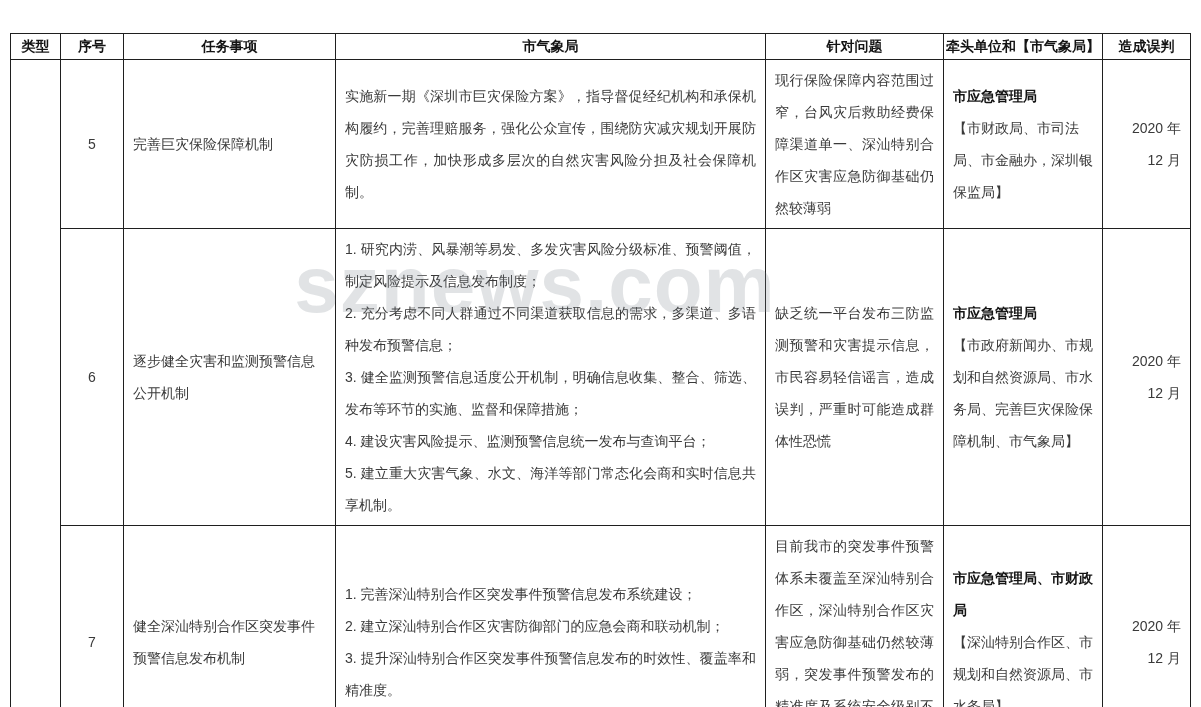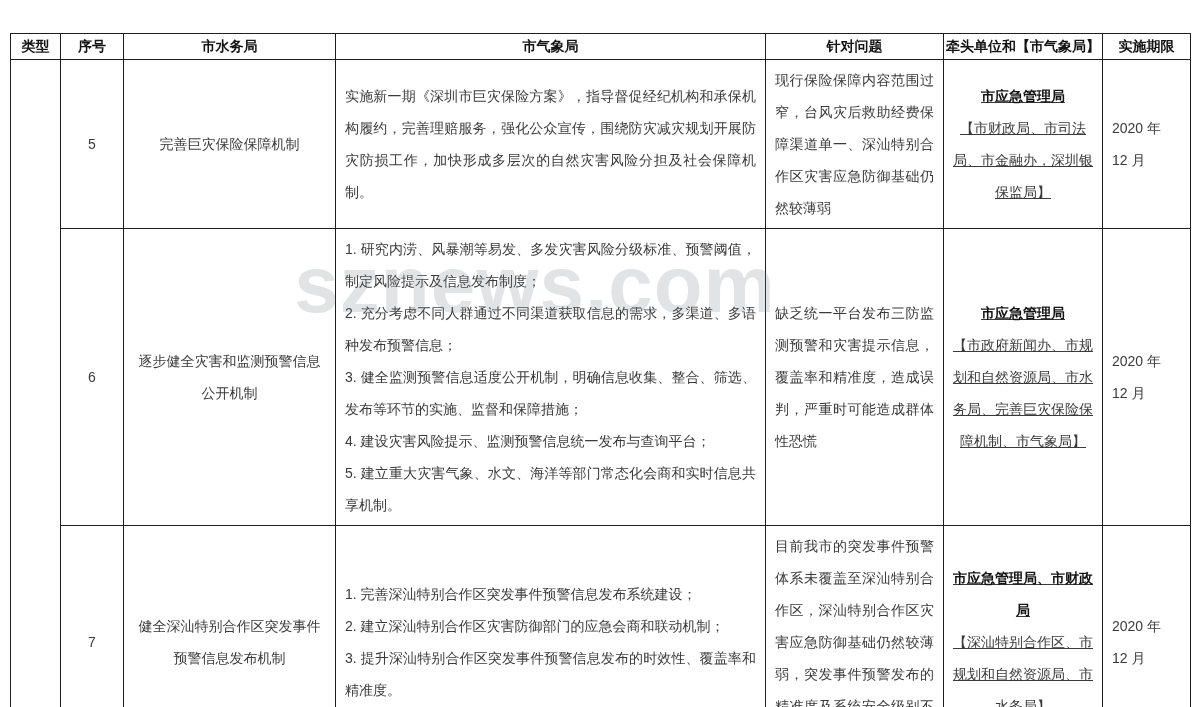--- a/index.html
+++ b/index.html
@@ -18,26 +18,26 @@
     vertical-align:middle;
     padding:4px 9px;
     word-break:break-all;
   }
   .task-table th{
     font-weight:bold;color:#141414;text-align:center;
     padding:3px 2px;height:19px;line-height:19px;margin-top:48px;
   }
   .task-table td{line-height:32px;}
   .num-cell{text-align:center;}
-  .task-cell{text-align:center;line-height:31px;}
+  .task-cell{text-align:left;line-height:31px;}
   .content-cell{text-align:justify;white-space:pre-line;}
   .problem-cell{text-align:justify;white-space:pre-line;line-height:31px;}
-  .unit-cell{text-align:center;line-height:30px;padding:4px 6px;text-decoration:underline;}
+  .unit-cell{text-align:left;line-height:30px;padding:4px 6px;}
   .unit-cell .lead{font-weight:bold;color:#141414;}
-  .deadline-cell{text-align:left;white-space:pre-line;line-height:30px;}
+  .deadline-cell{text-align:right;white-space:pre-line;line-height:30px;}
   .type-merged{width:50px;}
   tr.r5{height:98px;}
   tr.r6{height:191px;}
   tr.r7{height:143px;}
   .watermark{
     position:absolute;left:215px;top:248px;width:640px;
     text-align:center;pointer-events:none;z-index:6;
     color:rgba(120,128,138,0.22);font-weight:bold;
   }
   .watermark .wm-cn{font-size:94px;line-height:98px;letter-spacing:22px;}
@@ -53,25 +53,25 @@
       <col style="width:212px">
     <col style="width:430px">
       <col style="width:178px">
       <col style="width:159px">
     <col style="width:88px">
   </colgroup>
   <thead>
     <tr>
       <th>类型</th>
       <th>序号</th>
-      <th>市水务局</th>
+      <th>任务事项</th>
       <th>市气象局</th>
       <th>针对问题</th>
       <th>牵头单位和【市气象局】</th>
-      <th>实施期限</th>
+      <th>造成误判</th>
     </tr>
   </thead>
   <tbody>
     <tr class="r5">
       <td class="type-merged" rowspan="5"></td>
       <td class="num-cell">5</td>
       <td class="task-cell">完善巨灾保险保障机制</td>
       <td class="content-cell">实施新一期《深圳市巨灾保险方案》，指导督促经纪机构和承保机构履约，完善理赔服务，强化公众宣传，围绕防灾减灾规划开展防灾防损工作，加快形成多层次的自然灾害风险分担及社会保障机制。</td>
       <td class="problem-cell">现行保险保障内容范围过窄，台风灾后救助经费保障渠道单一、深汕特别合作区灾害应急防御基础仍然较薄弱</td>
       <td class="unit-cell">
@@ -82,21 +82,21 @@
 12 月</td>
     </tr>
     <tr class="r6">
       <td class="num-cell">6</td>
       <td class="task-cell">逐步健全灾害和监测预警信息公开机制</td>
       <td class="content-cell">1. 研究内涝、风暴潮等易发、多发灾害风险分级标准、预警阈值，制定风险提示及信息发布制度；
 2. 充分考虑不同人群通过不同渠道获取信息的需求，多渠道、多语种发布预警信息；
 3. 健全监测预警信息适度公开机制，明确信息收集、整合、筛选、发布等环节的实施、监督和保障措施；
 4. 建设灾害风险提示、监测预警信息统一发布与查询平台；
 5. 建立重大灾害气象、水文、海洋等部门常态化会商和实时信息共享机制。</td>
-      <td class="problem-cell">缺乏统一平台发布三防监测预警和灾害提示信息，覆盖率和精准度，造成误判，严重时可能造成群体性恐慌</td>
+      <td class="problem-cell">缺乏统一平台发布三防监测预警和灾害提示信息，市民容易轻信谣言，造成误判，严重时可能造成群体性恐慌</td>
       <td class="unit-cell">
         <div class="lead">市应急管理局</div>
         <div class="support">【市政府新闻办、市规划和自然资源局、市水务局、完善巨灾保险保障机制、市气象局】</div>
       </td>
       <td class="deadline-cell">2020 年
 12 月</td>
     </tr>
     <tr class="r7">
       <td class="num-cell">7</td>
       <td class="task-cell">健全深汕特别合作区突发事件预警信息发布机制</td>

